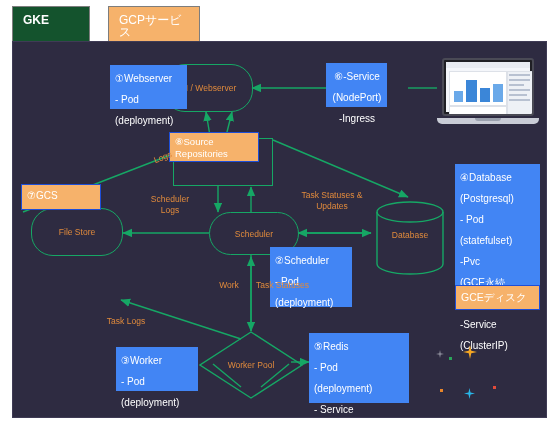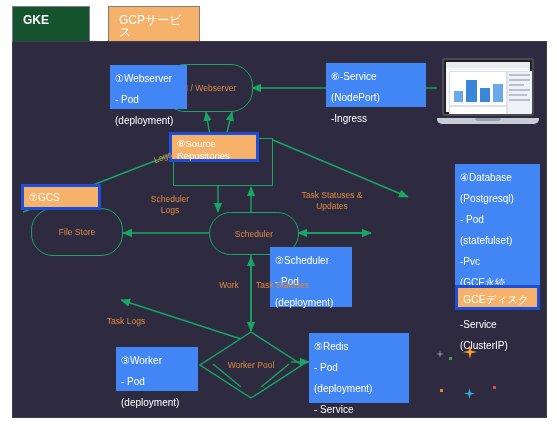--- a/index.html
+++ b/index.html
@@ -20,21 +20,21 @@
   
   .abs{position:absolute;box-sizing:border-box;}
   .lbl{position:absolute;color:#e08a3c;font-size:8.5px;line-height:11px;text-align:center;white-space:pre;}
   .gbox{position:absolute;border:1.4px solid #16a765;box-sizing:border-box;
         display:flex;align-items:center;justify-content:center;
         color:#e08a3c;font-size:8.5px;text-align:center;}
   .rounded{border-radius:22px;}
   .bluebox{position:absolute;background:#4285f4;color:#ffffff;font-size:10px;line-height:21px;
            padding:3px 4px 4px 5px;box-sizing:border-box;white-space:pre-line;}
   .orangebox{position:absolute;background:#f6b26b;color:#ffffff;font-size:10px;line-height:12.4px;
-             padding:3px 4px 4px 5px;box-sizing:border-box;white-space:pre-line;border:3px solid #1d4ed8;}
+             padding:3px 4px 4px 5px;box-sizing:border-box;white-space:pre-line;border:1px solid #1d4ed8;}
   svg.lines{position:absolute;left:0;top:0;width:533px;height:375px;overflow:visible;}
 
   
   .diamond{position:absolute;}
   .diamond .dtext{position:absolute;left:0;top:0;width:100%;height:100%;
       display:flex;align-items:center;justify-content:center;color:#e08a3c;font-size:8.5px;}
 
   
   .laptop{position:absolute;}
   .laptop .screen{position:absolute;left:5px;top:0;width:92px;height:58px;background:#1f1f24;
@@ -118,33 +118,40 @@
     <div class="gbox rounded" style="left:196px;top:170px;width:90px;height:43px;">
       <span>Scheduler</span>
     </div>
 
     <div class="gbox rounded" style="left:18px;top:166px;width:92px;height:48px;">
       <span>File Store</span>
     </div>
 
     <div class="orangebox" style="left:8px;top:142px;width:80px;height:26px;font-size:10px;padding-top:5px;">⑦GCS</div>
 
+    <div class="abs" style="left:362px;top:158px;width:70px;height:78px;">
+      <svg width="70" height="78" viewBox="0 0 70 78">
+        <ellipse cx="35" cy="12" rx="33" ry="10" fill="none" stroke="#16a765" stroke-width="1.4"></ellipse>
+        <path d="M2,12 L2,64 A33,10 0 0 0 68,64 L68,12" fill="none" stroke="#16a765" stroke-width="1.4"></path>
+      </svg>
+      <div style="position:absolute;left:0;top:30px;width:70px;text-align:center;color:#e08a3c;font-size:8.5px;">Database</div>
+    </div>
 
     <div class="diamond" style="left:186px;top:289px;width:104px;height:68px;">
       <svg width="104" height="68" viewBox="0 0 104 68">
         <polygon points="52,1 103,34 52,67 1,34" fill="none" stroke="#16a765" stroke-width="1.4"></polygon>
       </svg>
       <div class="dtext">Worker Pool</div>
     </div>
 
     <div class="bluebox" style="left:97px;top:23px;width:77px;height:44px;">①Webserver
 - Pod
  (deployment)</div>
 
-    <div class="bluebox" style="left:313px;top:21px;width:100px;height:44px;">⑥-Service
+    <div class="bluebox" style="left:313px;top:21px;width:61px;height:44px;text-align:center;">⑥-Service
  (NodePort)
 -Ingress</div>
 
     <div class="bluebox" style="left:257px;top:205px;width:82px;height:60px;">②Scheduler
 - Pod
  (deployment)</div>
 
     <div class="bluebox" style="left:103px;top:305px;width:82px;height:44px;">③Worker
 - Pod
  (deployment)</div>

